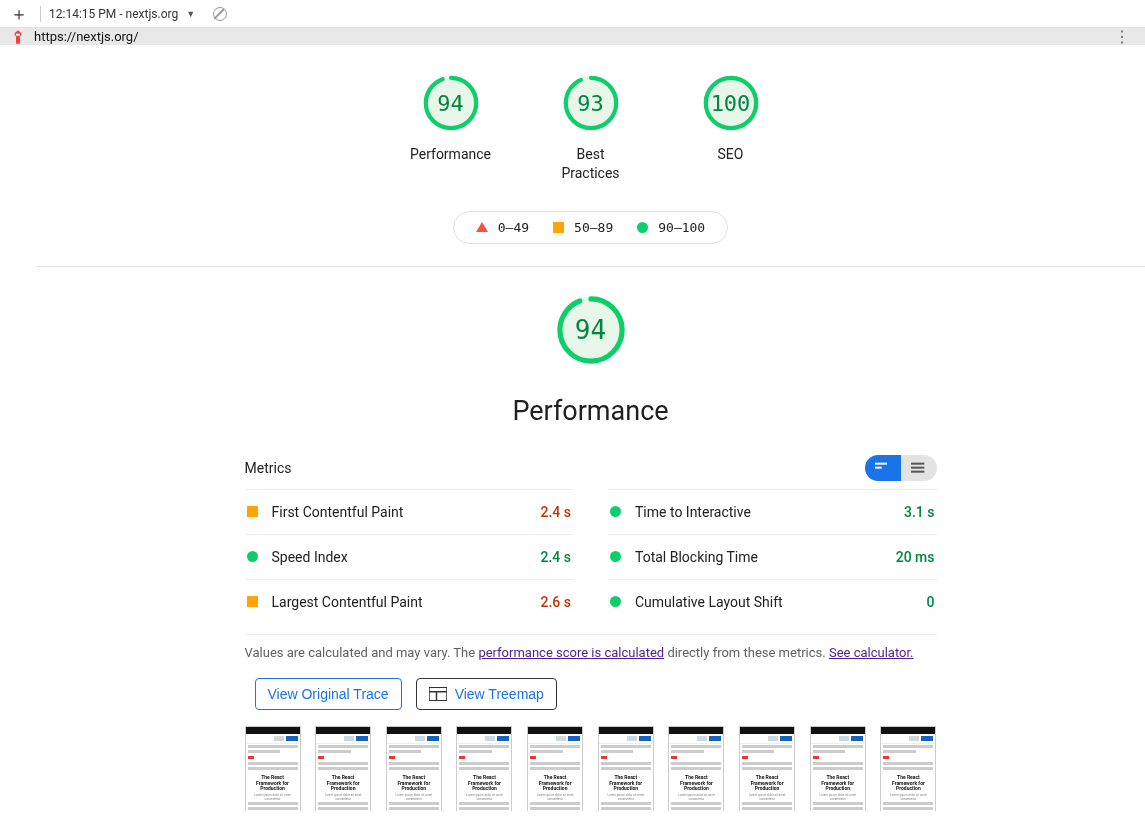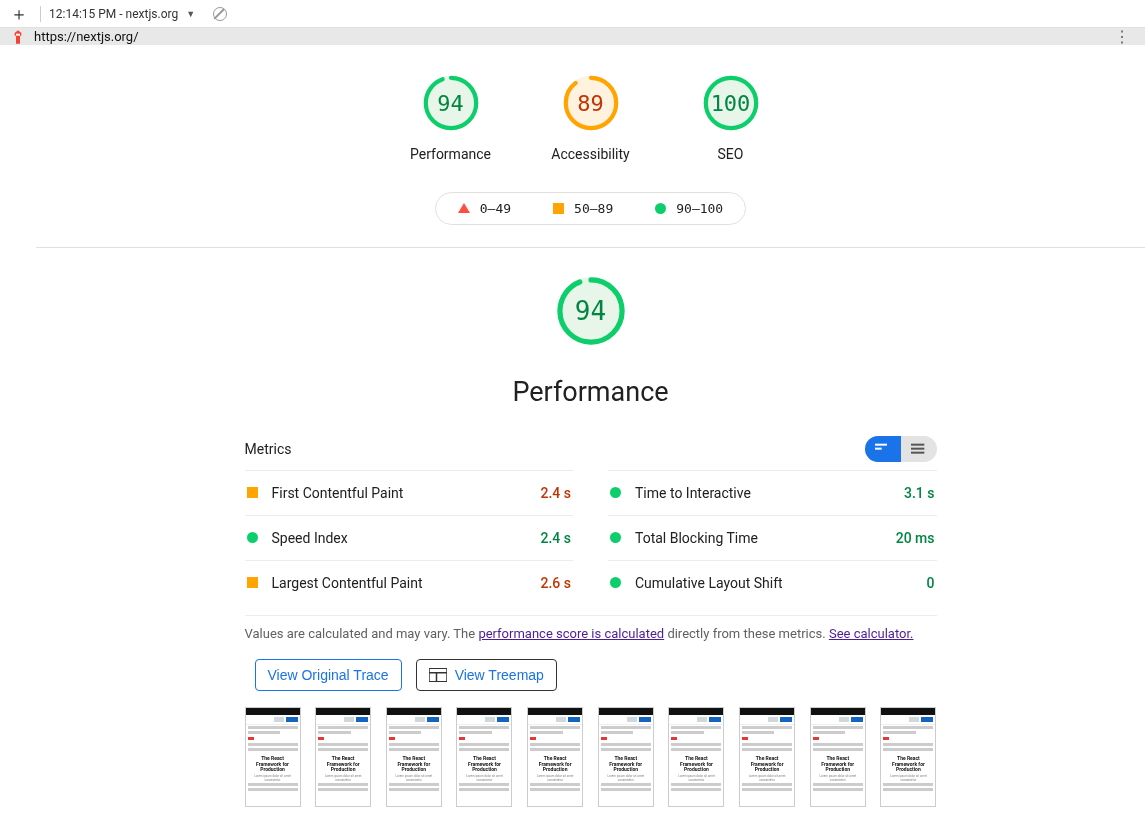--- a/index.html
+++ b/index.html
@@ -139,21 +139,21 @@
     font-weight: 500;
   }
   .gauge-big .score-num { font-size: 26px; }
   .green .score-num { color: #018642; }
   .orange .score-num { color: #c33300; }
   .gauge-label { font-size: 14px; text-align: center; line-height: 1.35; }
   
   .legend {
     display: flex;
     justify-content: center;
-    gap: 42px;
+    gap: 24px;
     margin: 10px auto 0;
     border: 1px solid #e0e0e0;
     border-radius: 22px;
     padding: 8px 22px;
     width: fit-content;
     font-family: "SFMono-Regular", Consolas, monospace;
     font-size: 13px;
   }
   .legend-item { display: flex; align-items: center; gap: 10px; }
   .tri {
@@ -291,26 +291,26 @@
   <div class="summary" id="summary">
       <div class="gauge-wrap">
         <div class="gauge green"><svg viewBox="0 0 100 100">
             <circle class="fill" cx="50" cy="50" r="42"></circle>
             <circle class="bg" cx="50" cy="50" r="42"></circle>
             <circle class="fg" cx="50" cy="50" r="42" stroke-dasharray="248 264"></circle>
           </svg><div class="score-num">94</div></div>
         <div class="gauge-label">Performance</div>
       </div>
       <div class="gauge-wrap">
-        <div class="gauge orange"><svg viewBox="0 0 100 100">
+        <div class="gauge green"><svg viewBox="0 0 100 100">
             <circle class="fill" cx="50" cy="50" r="42"></circle>
             <circle class="bg" cx="50" cy="50" r="42"></circle>
-            <circle class="fg" cx="50" cy="50" r="42" stroke-dasharray="235 264"></circle>
-          </svg><div class="score-num">89</div></div>
-        <div class="gauge-label">Accessibility</div>
+            <circle class="fg" cx="50" cy="50" r="42" stroke-dasharray="245 264"></circle>
+          </svg><div class="score-num">93</div></div>
+        <div class="gauge-label">Best<br>Practices</div>
       </div>
       <div class="gauge-wrap">
         <div class="gauge green"><svg viewBox="0 0 100 100">
             <circle class="fill" cx="50" cy="50" r="42"></circle>
             <circle class="bg" cx="50" cy="50" r="42"></circle>
             <circle class="fg" cx="50" cy="50" r="42" stroke-dasharray="264 264"></circle>
           </svg><div class="score-num">100</div></div>
         <div class="gauge-label">SEO</div>
       </div>
     </div>

